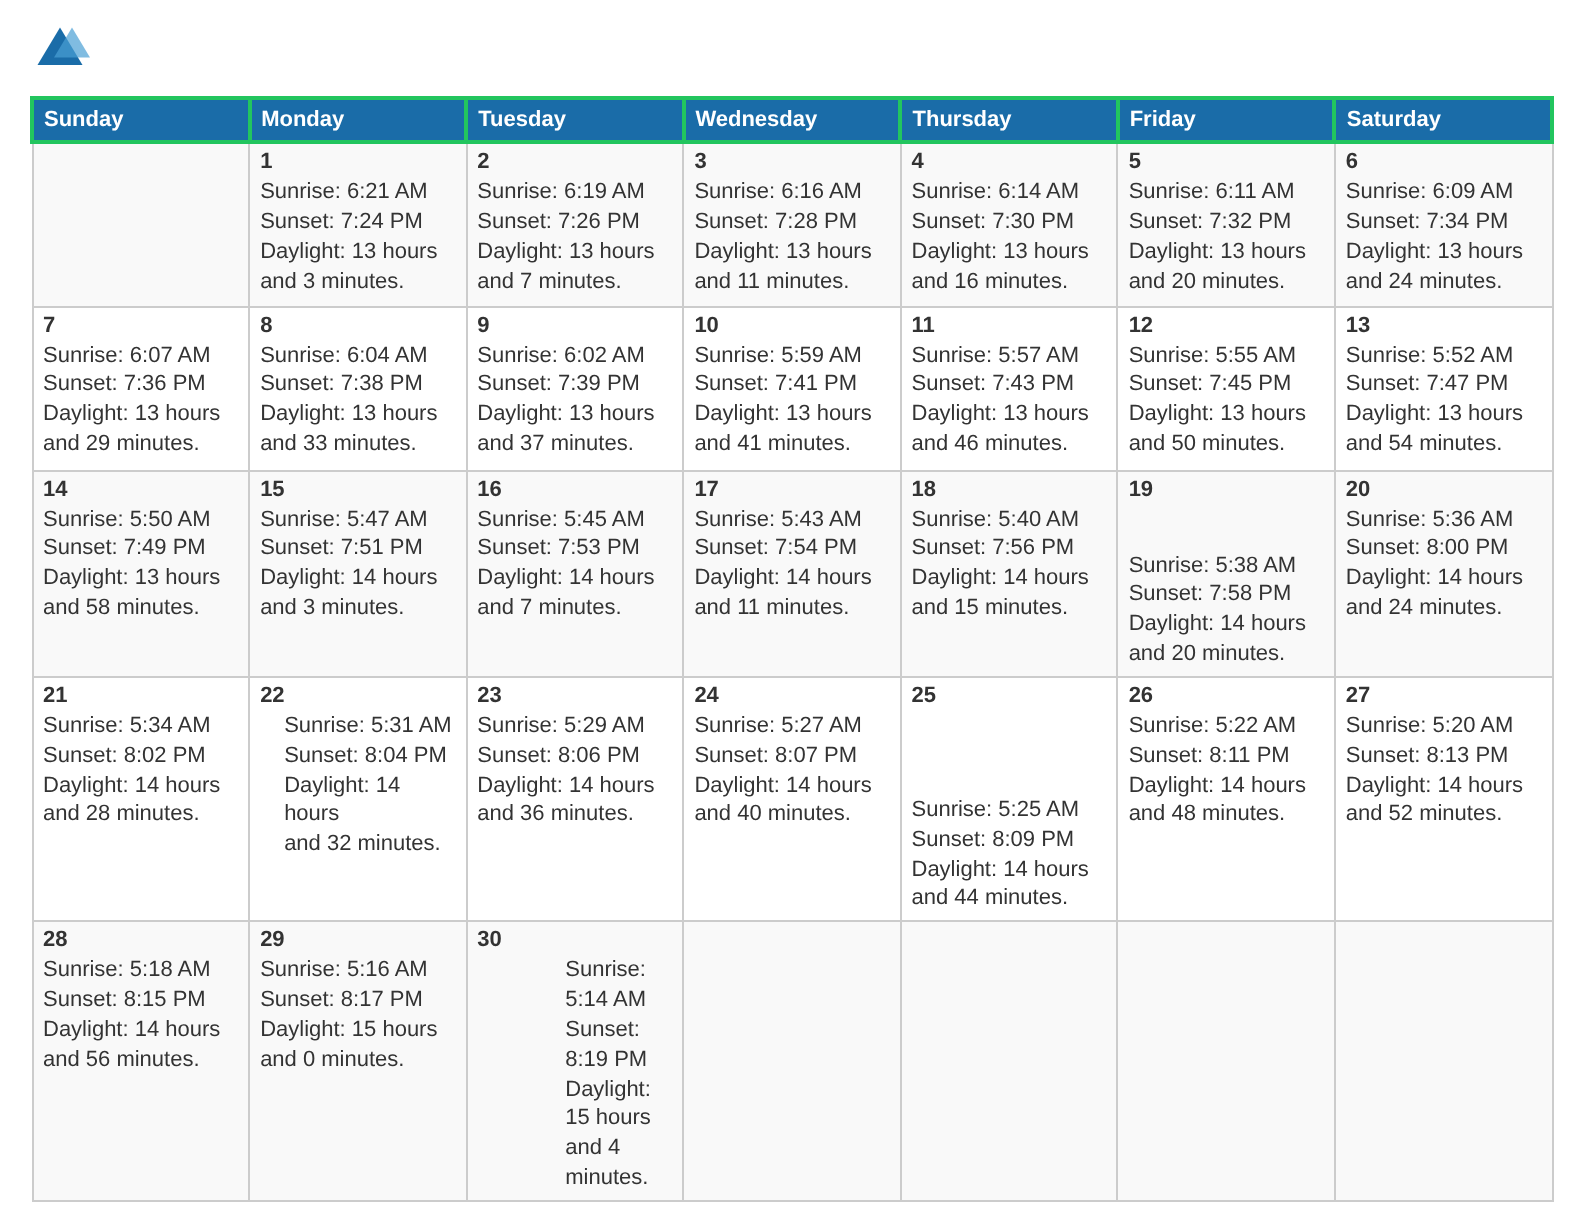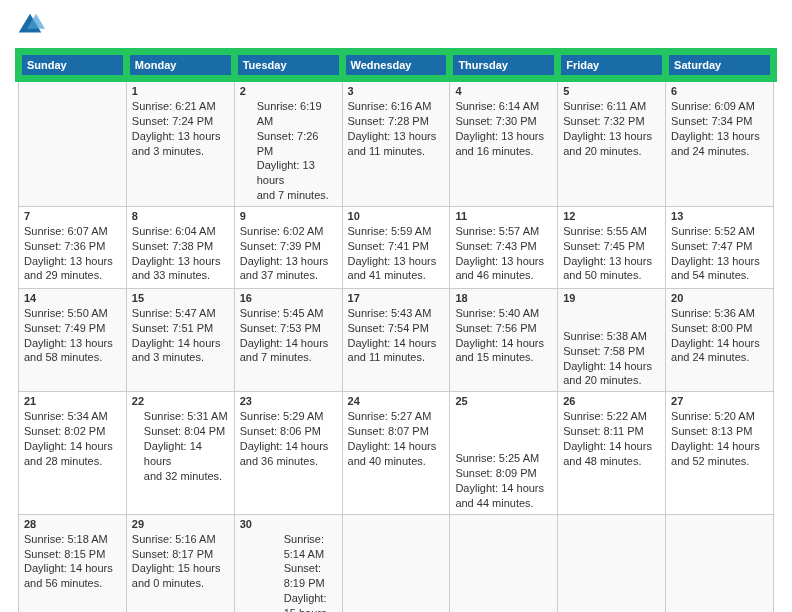--- a/index.html
+++ b/index.html
@@ -65,21 +65,21 @@
     }
     thead tr {
       background: #1a6ca8;
     }
     thead th {
       color: #fff;
       font-size: 11px;
       font-weight: bold;
       padding: 4px 5px;
       text-align: left;
-      border: 7px solid #22c55e;
+      border: 2px solid #22c55e;
     }
     tbody td {
       vertical-align: top;
       border: 1px solid #ccc;
       padding: 3px 5px;
       font-size: 9px;
       color: #333;
       height: 82px;
     }
     .day-num {
@@ -139,21 +139,21 @@
           <td></td>
           <td>
             <span class="day-num">1</span>
             <div class="day-info" style="white-space: pre-line;">Sunrise: 6:21 AM
 Sunset: 7:24 PM
 Daylight: 13 hours
 and 3 minutes.</div>
           </td>
           <td>
             <span class="day-num">2</span>
-            <div class="day-info" style="white-space: pre-line; margin-left: 17px;">Sunrise: 6:19 AM
+            <div class="day-info" style="white-space: pre-line;">Sunrise: 6:19 AM
 Sunset: 7:26 PM
 Daylight: 13 hours
 and 7 minutes.</div>
           </td>
           <td>
             <span class="day-num">3</span>
             <div class="day-info" style="white-space: pre-line;">Sunrise: 6:16 AM
 Sunset: 7:28 PM
 Daylight: 13 hours
 and 11 minutes.</div>

